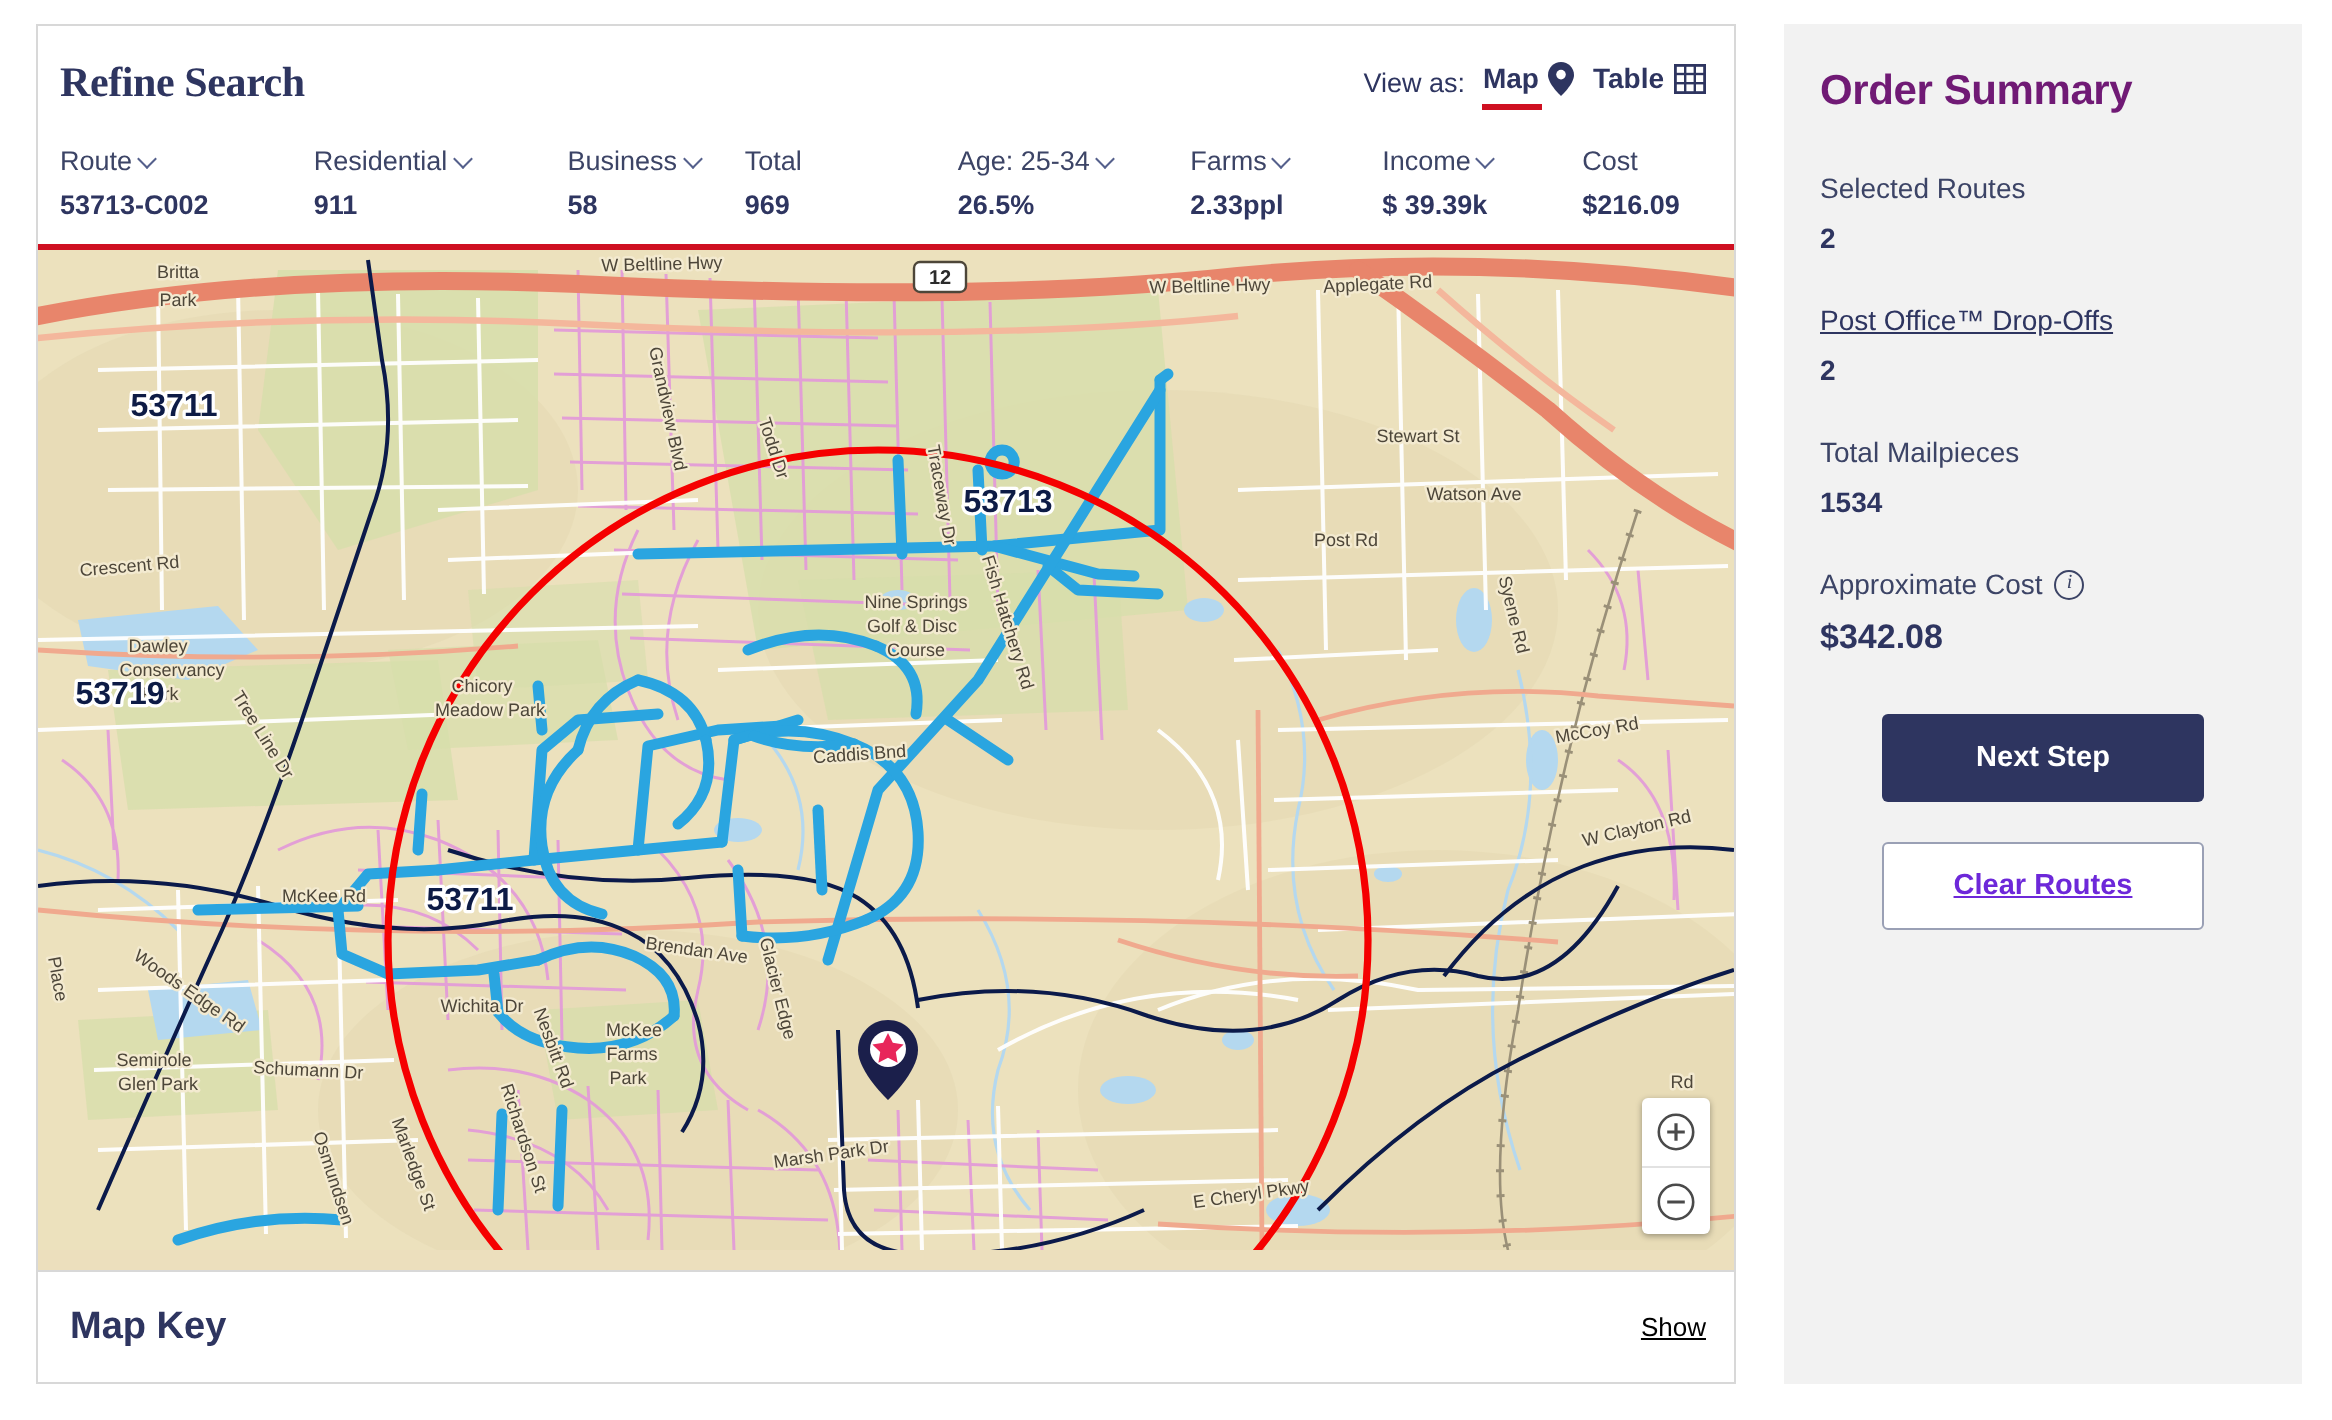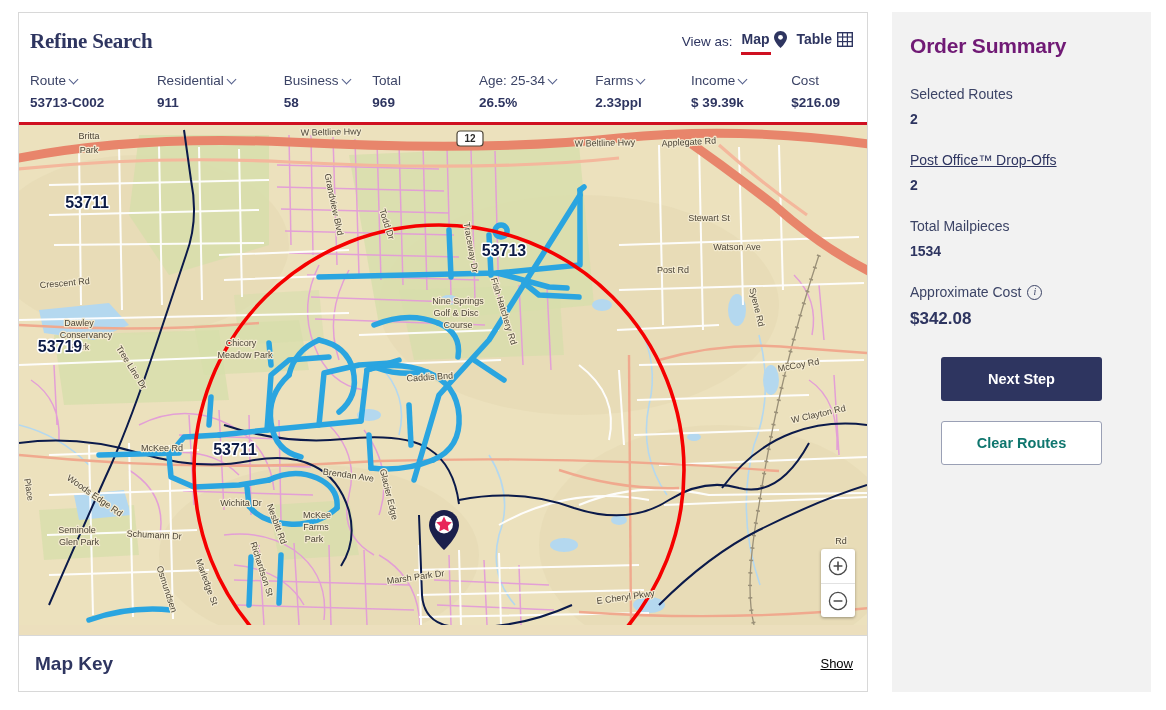--- a/index.html
+++ b/index.html
@@ -117,21 +117,21 @@
     display:inline-flex; align-items:center; justify-content:center;
     line-height:1; cursor:pointer; color:#3c4466;
   }
   .btn {
     width:161px; height:44px; display:flex; align-items:center; justify-content:center;
     font-size:14.5px; font-weight:bold; cursor:pointer; border-radius:3px;
     margin:0 auto;
   }
   .btn-primary { background:#2e3560; color:#fff; margin-top:28px; }
   .btn-secondary {
-    background:#fff; color:#0f766e; border:1px solid #9aa0b5; margin-top:20px;
+    background:#fff; color:#6d28d9; border:1px solid #9aa0b5; margin-top:20px;text-decoration:underline;
   }
 </style>
 </head>
 <body>
 
 <div class="page">
 
   <div class="left-col">
     <div class="card">
 

